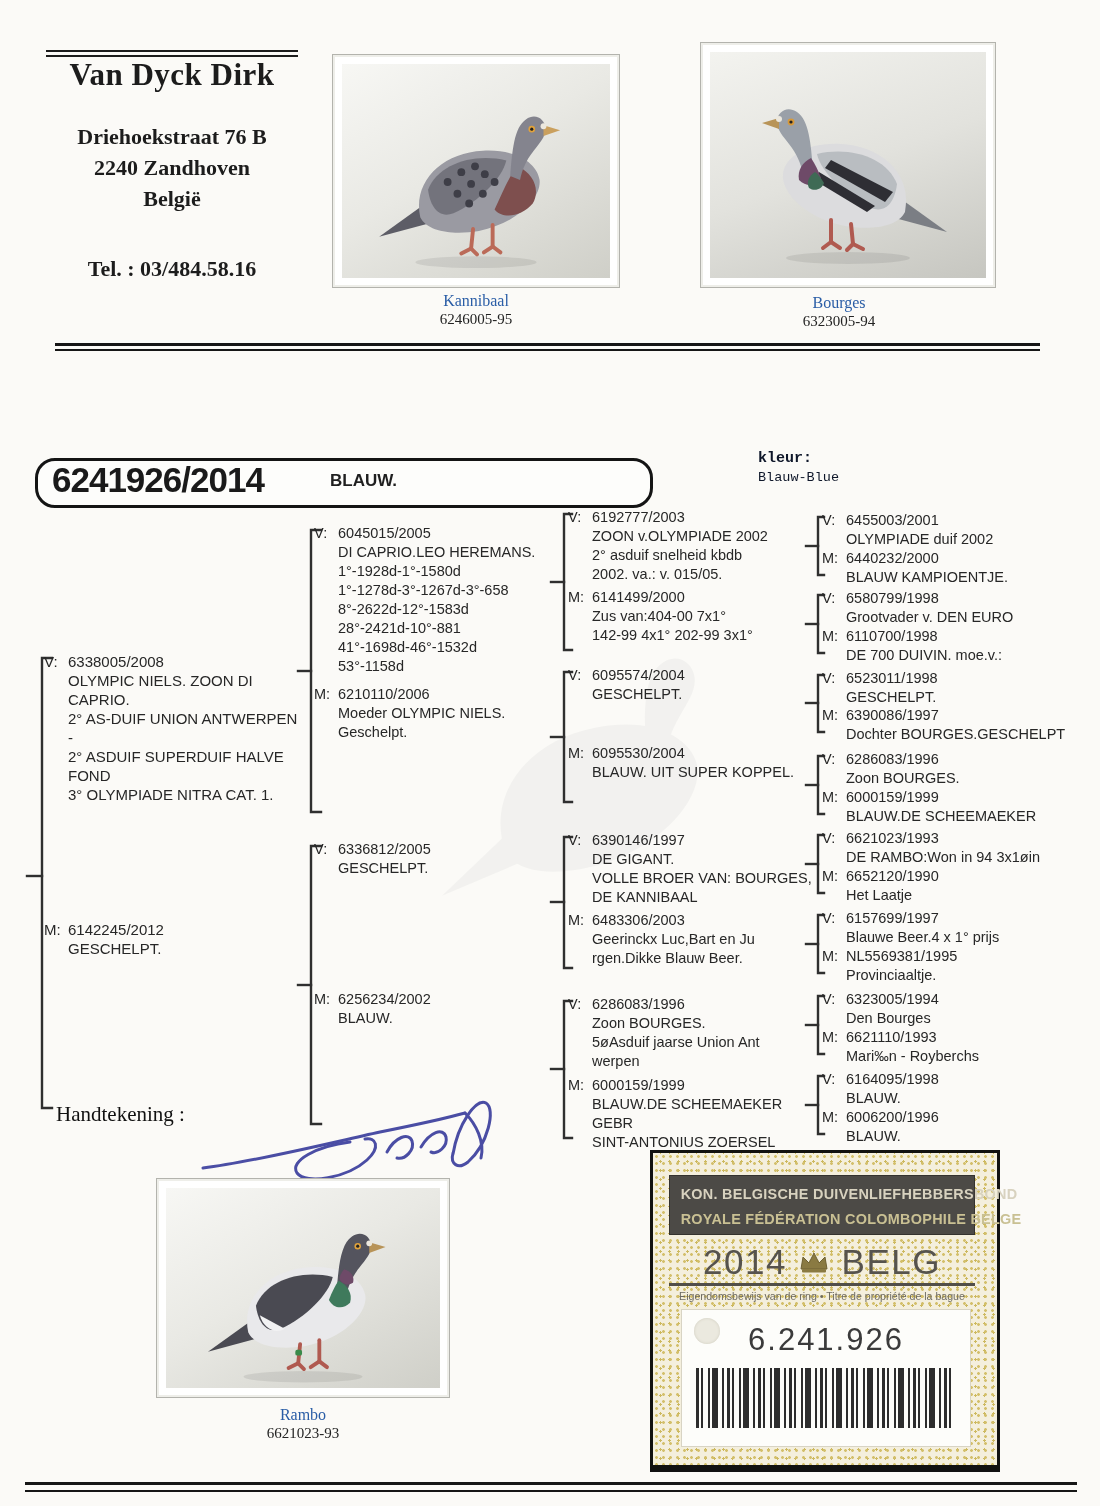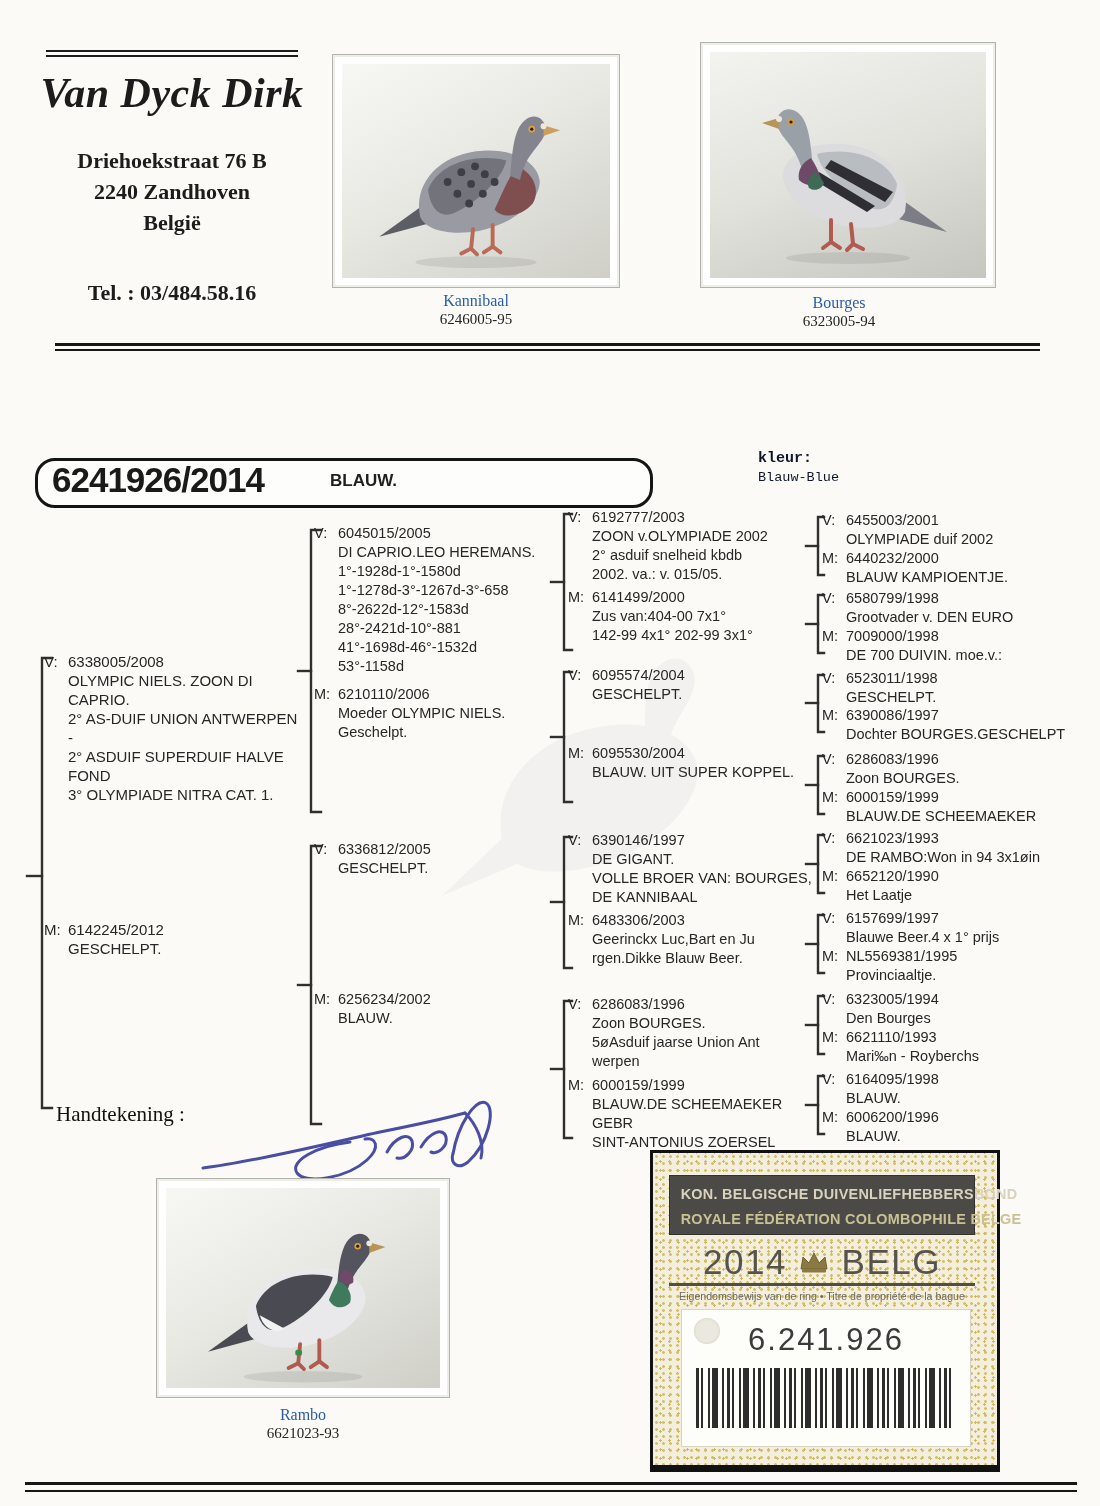--- a/index.html
+++ b/index.html
@@ -3,21 +3,21 @@
 <meta charset="utf-8">
 <style>
   html,body{margin:0;padding:0;background:#9a9a9a;}
   #page{position:relative;width:1100px;height:1506px;background:#fbfaf7;overflow:hidden;
         font-family:"Liberation Sans",sans-serif;color:#262626;}
   .abs{position:absolute;}
   
   .owner-block{left:38px;top:50px;width:268px;text-align:center;font-family:"Liberation Serif",serif;font-weight:bold;color:#1c1c1c;}
   .owner-rule{height:2px;background:#1c1c1c;margin:0 8px;}
   .owner-rule.r2{height:1.5px;margin-top:3px;}
-  .owner-name{font-size:42px;margin-top:12px;letter-spacing:.5px;font-style:italic;}
+  .owner-name{font-size:31px;margin-top:0;letter-spacing:.5px;}
   .owner-addr{font-size:22px;line-height:31px;margin-top:28px;}
   .owner-tel{font-size:22px;margin-top:42px;}
   
   .photo-frame{background:#fff;border:1px solid #b3b3ad;box-shadow:0 0 0 2px #eeeee9 inset;padding:9px;}
   .photo{width:100%;height:100%;position:relative;overflow:hidden;
          background:linear-gradient(150deg,#f7f7f4 0%,#e9e9e4 45%,#cfcfc8 100%);}
   .photo svg{position:absolute;left:50%;top:55%;transform:translate(-50%,-52%);}
   .photo-label{text-align:center;font-family:"Liberation Serif",serif;}
   .photo-name{font-size:16px;font-weight:normal;color:#2a5da6;}
   .photo-ring{font-size:15px;color:#232323;margin-top:1px;}
@@ -311,21 +311,21 @@
     <span class="etext"><span class="ring">6440232/2000</span>
     <div class="desc">BLAUW KAMPIOENTJE.</div></span>
   </div>
   <div class="entry" style="left:822px;top:589px;width:250px;">
     <span class="sex">V:</span>
     <span class="etext"><span class="ring">6580799/1998</span>
     <div class="desc">Grootvader v. DEN EURO</div></span>
   </div>
   <div class="entry" style="left:822px;top:627px;width:250px;">
     <span class="sex">M:</span>
-    <span class="etext"><span class="ring">7009000/1998</span>
+    <span class="etext"><span class="ring">6110700/1998</span>
     <div class="desc">DE 700 DUIVIN. moe.v.:</div></span>
   </div>
   <div class="entry" style="left:822px;top:669px;width:250px;">
     <span class="sex">V:</span>
     <span class="etext"><span class="ring">6523011/1998</span>
     <div class="desc">GESCHELPT.</div></span>
   </div>
   <div class="entry" style="left:822px;top:706px;width:250px;">
     <span class="sex">M:</span>
     <span class="etext"><span class="ring">6390086/1997</span>

